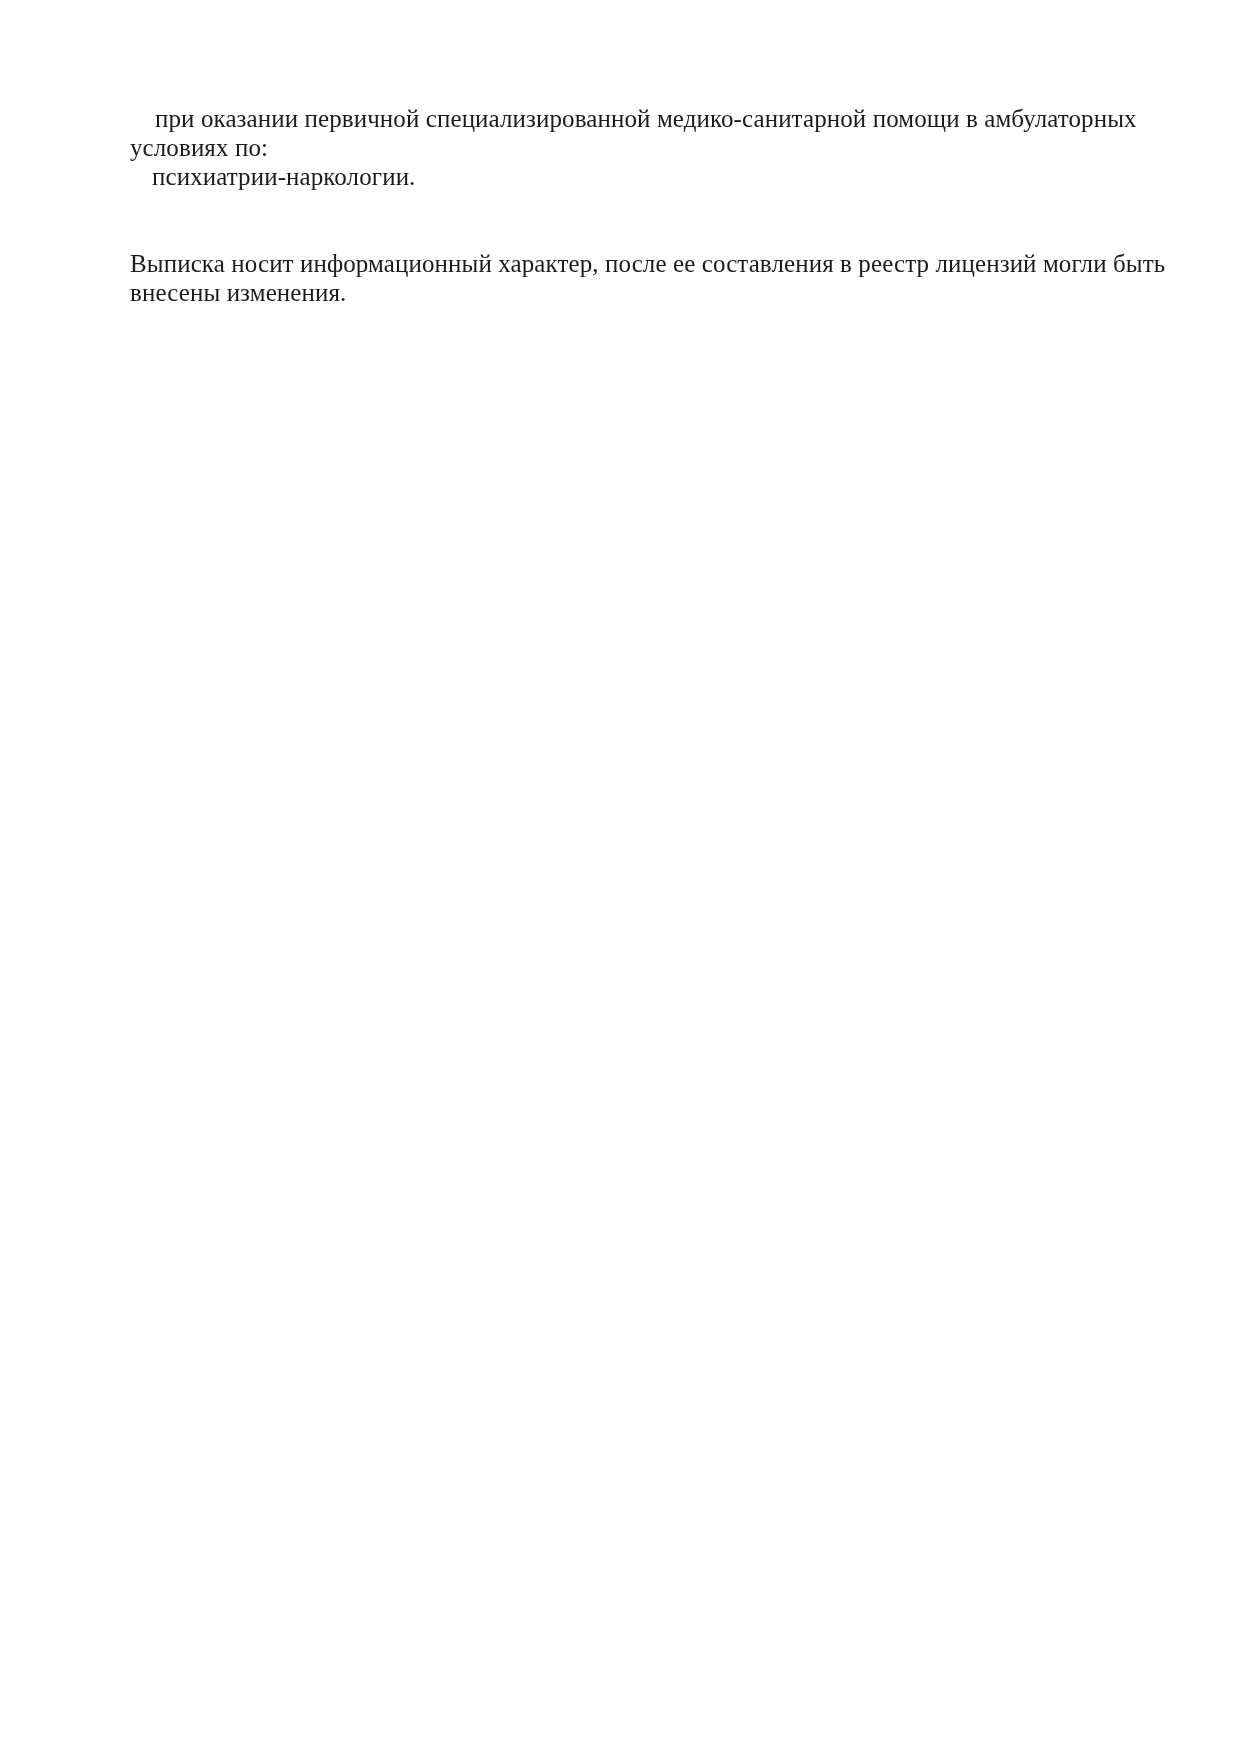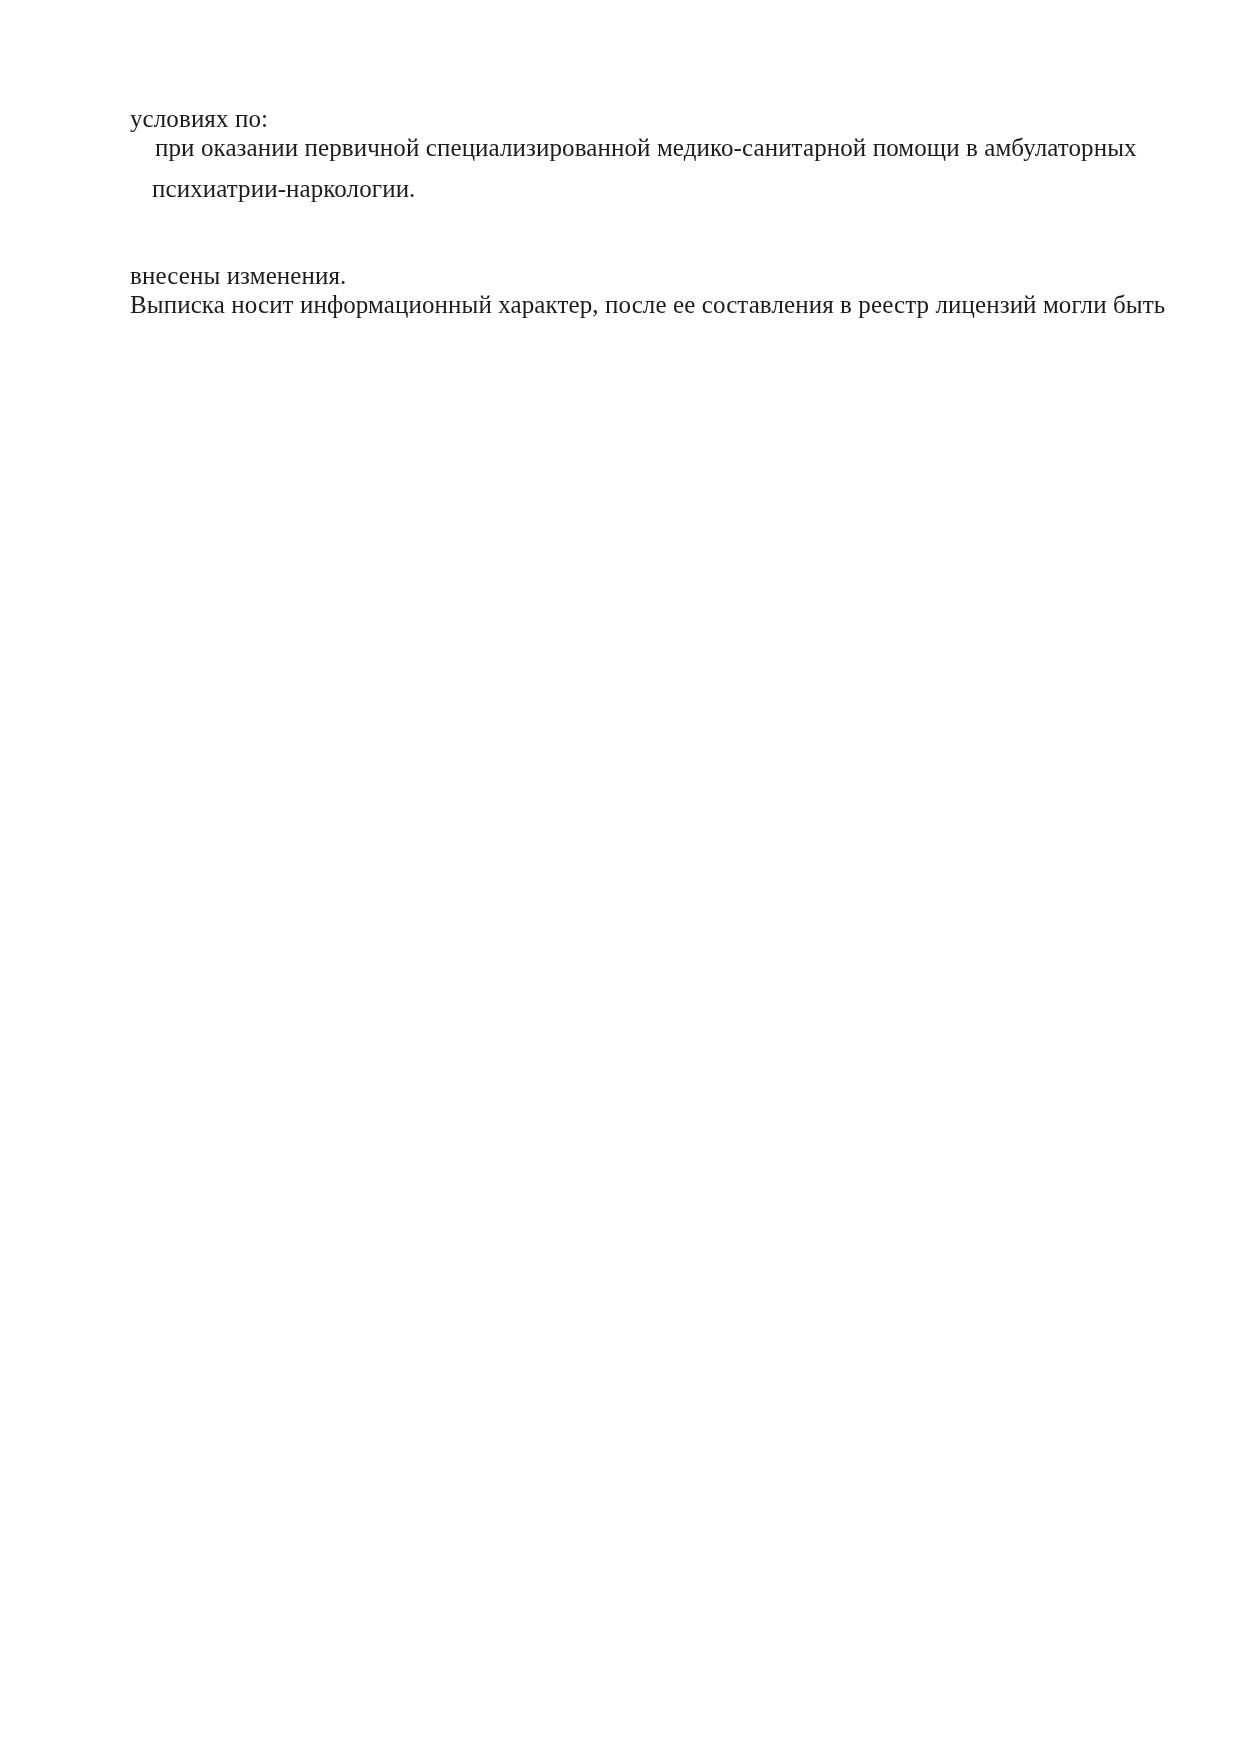--- a/index.html
+++ b/index.html
@@ -33,41 +33,40 @@
     letter-spacing: 0.1px;
   }
   .line {
     white-space: nowrap;
   }
   .indent-first {
     padding-left: 25px;
   }
   .indent-item {
     padding-left: 22px;
-    margin-top: 12px;
   }
   .gap {
     height: 29px;
   }
 </style>
 </head>
 <body>
 
 <div class="page">
   <div class="doc">
 
+    <div class="line indent-first">при оказании первичной специализированной медико-санитарной помощи в амбулаторных</div>
+
     <div class="line">условиях по:</div>
-
-    <div class="line indent-first">при оказании первичной специализированной медико-санитарной помощи в амбулаторных</div>
 
     <div class="line indent-item">психиатрии-наркологии.</div>
 
     <div class="gap"></div>
 
 
     <div class="gap"></div>
 
+    <div class="line">Выписка носит информационный характер, после ее составления в реестр лицензий могли быть</div>
+
     <div class="line">внесены изменения.</div>
-
-    <div class="line">Выписка носит информационный характер, после ее составления в реестр лицензий могли быть</div>
 
   </div>
 </div>
 
 </body></html>

